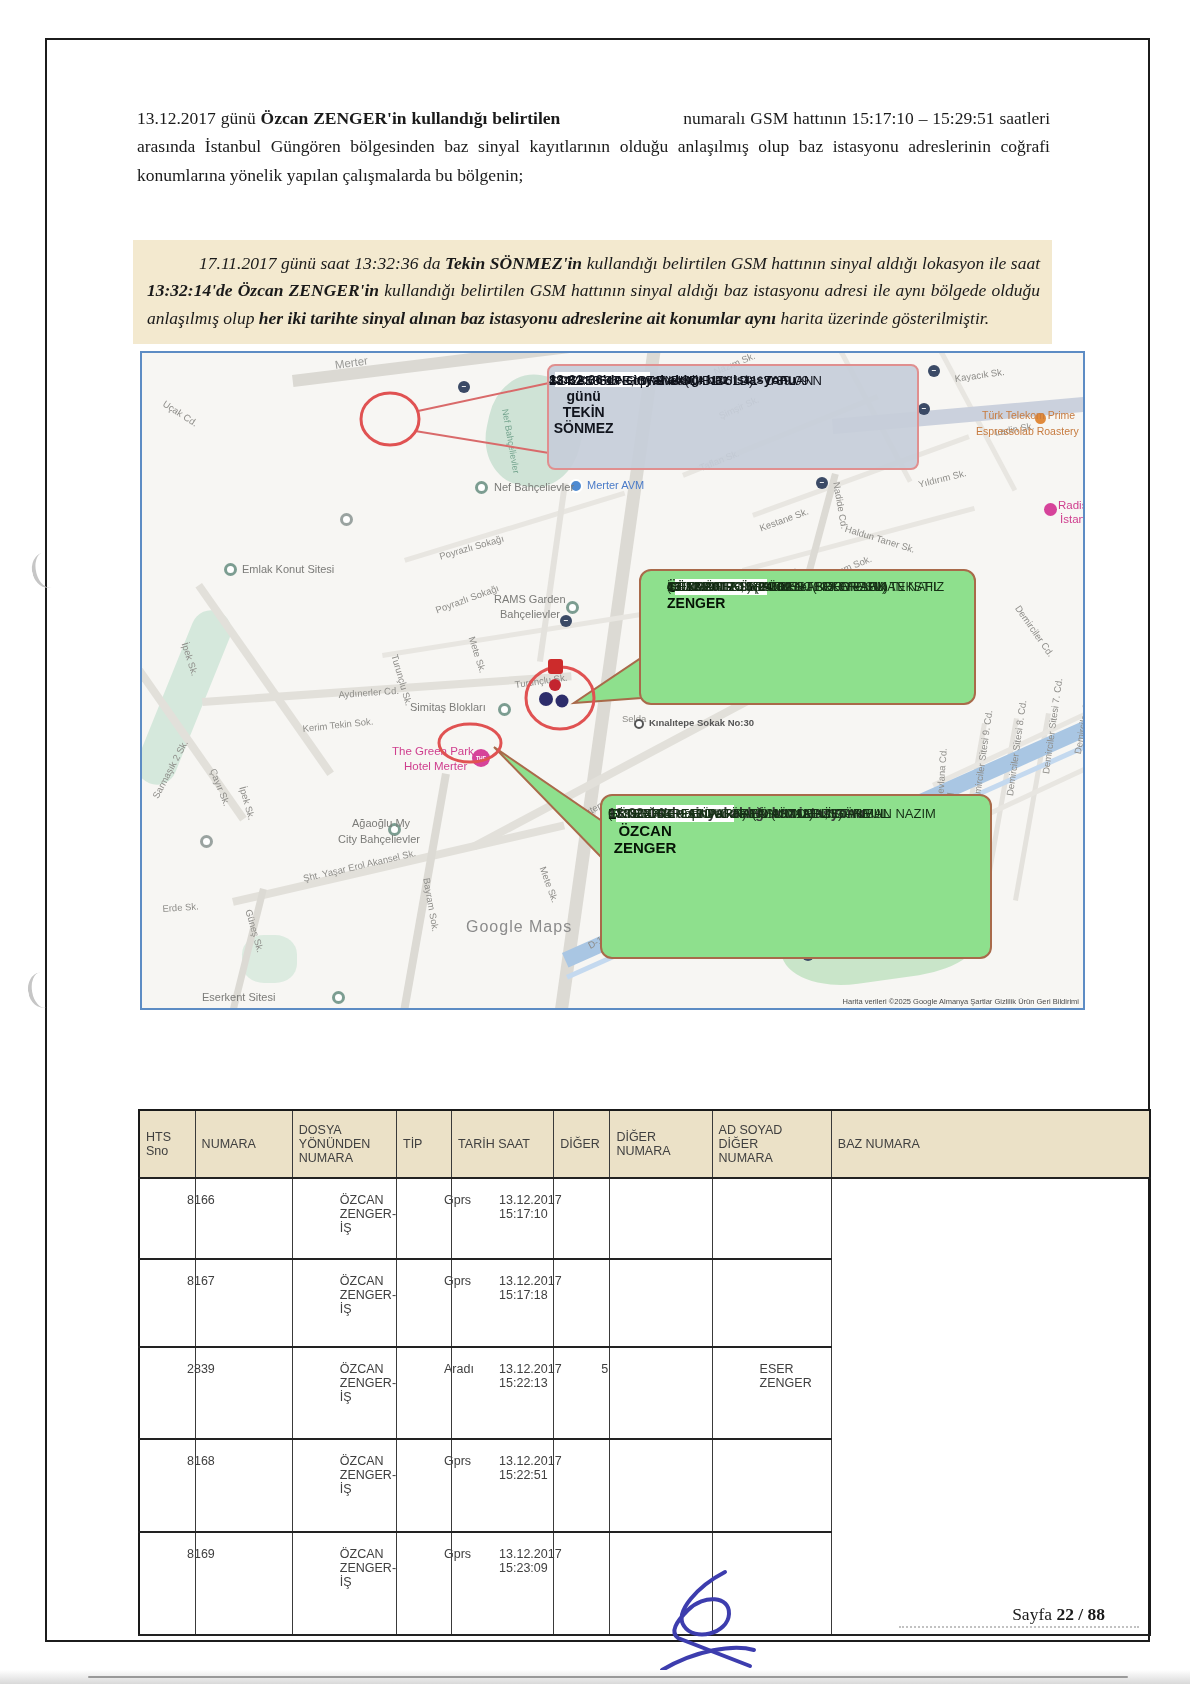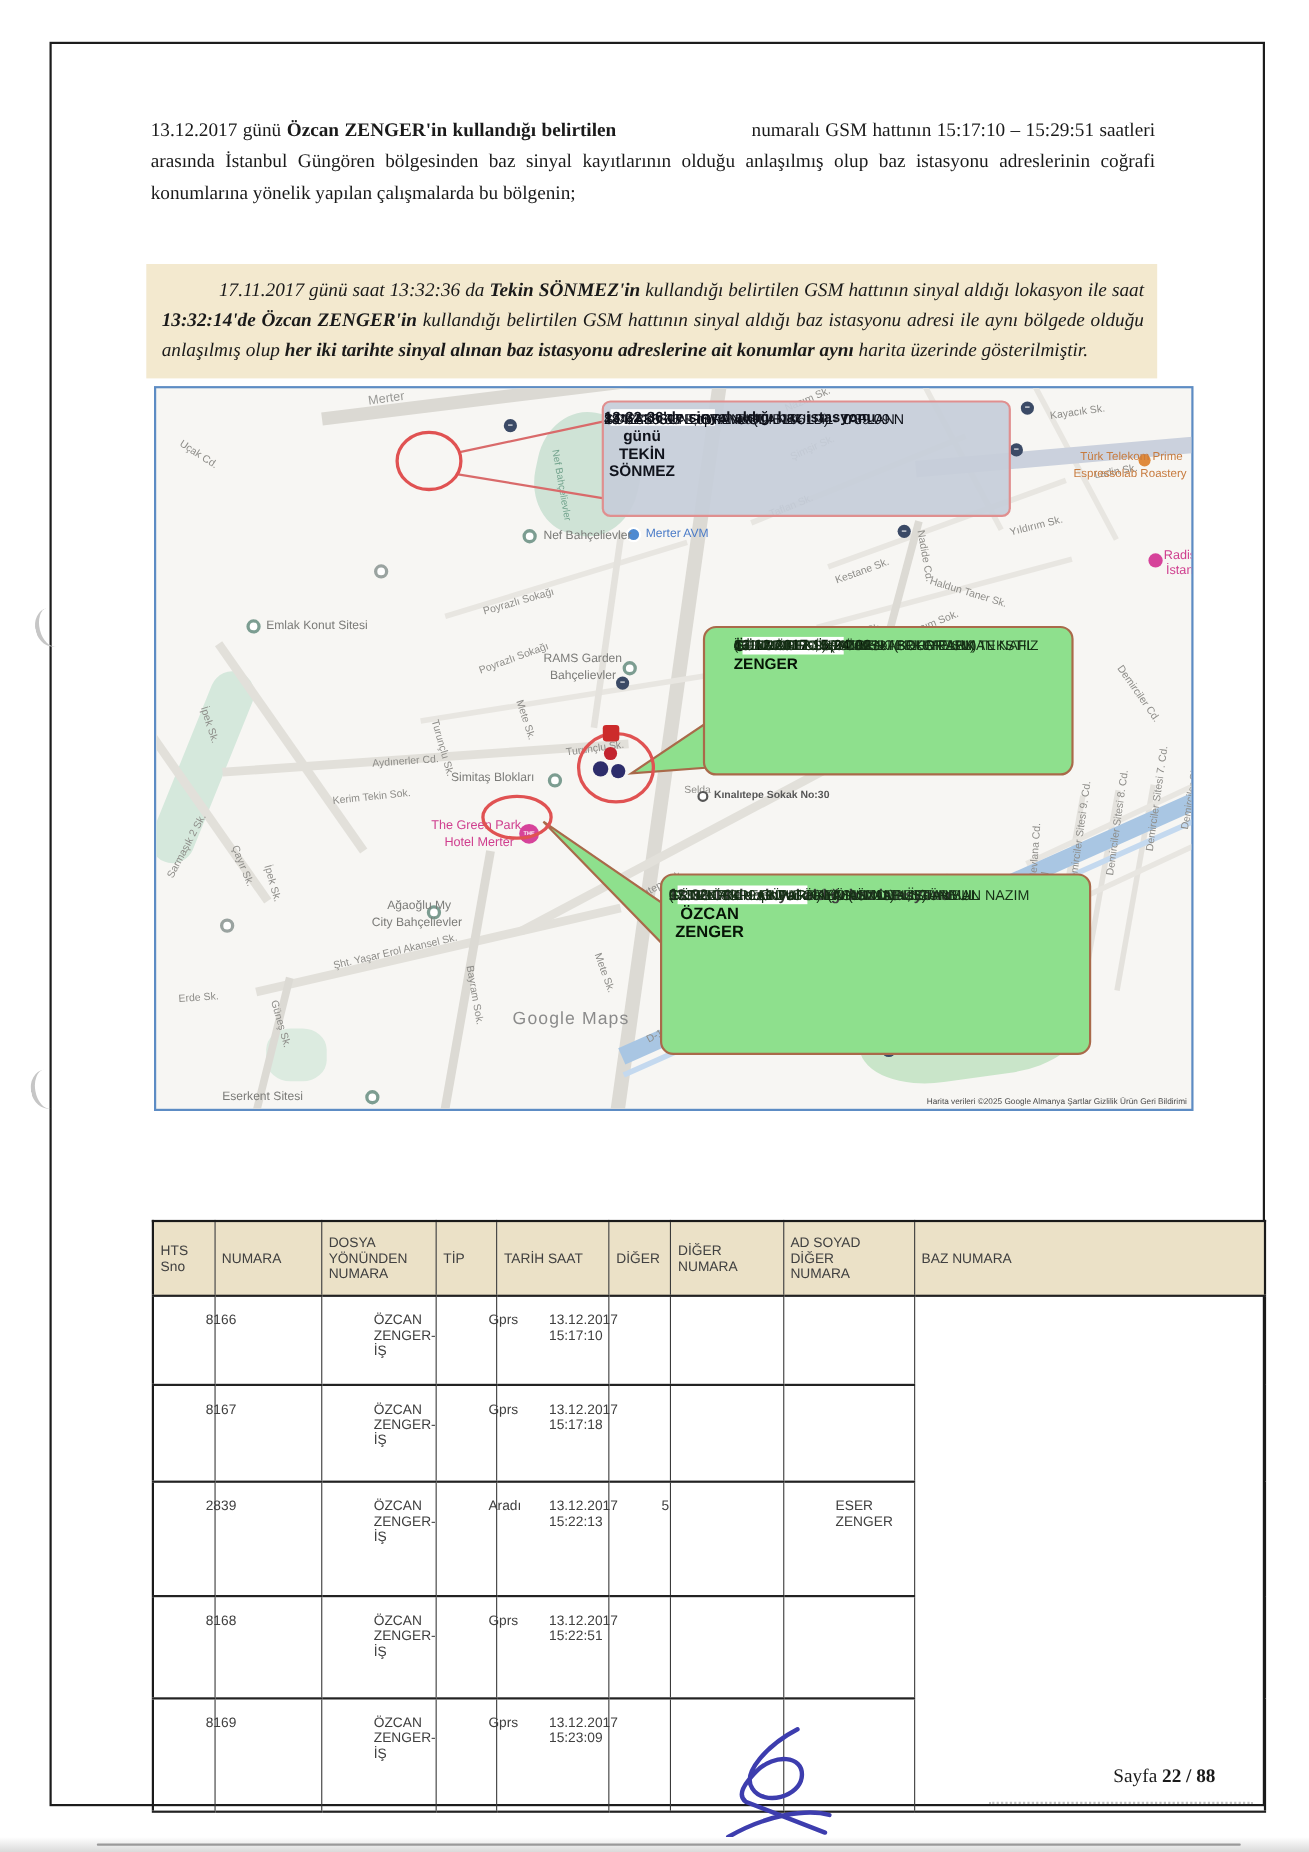--- a/index.html
+++ b/index.html
@@ -298,21 +298,21 @@
     <td></td>
     <td>ÖZCAN
 ZENGER-İŞ</td>
     <td>Gprs</td>
     <td>13.12.2017
 15:17:18</td>
     <td></td>
     <td></td>
     <td></td>
   </tr>
-  <tr style="height:104px;">
+  <tr style="height:92px;">
     <td>2839</td>
     <td></td>
     <td>ÖZCAN
 ZENGER-İŞ</td>
     <td>Aradı</td>
     <td>13.12.2017
 15:22:13</td>
     <td>5</td>
     <td></td>
     <td>ESER ZENGER</td>

